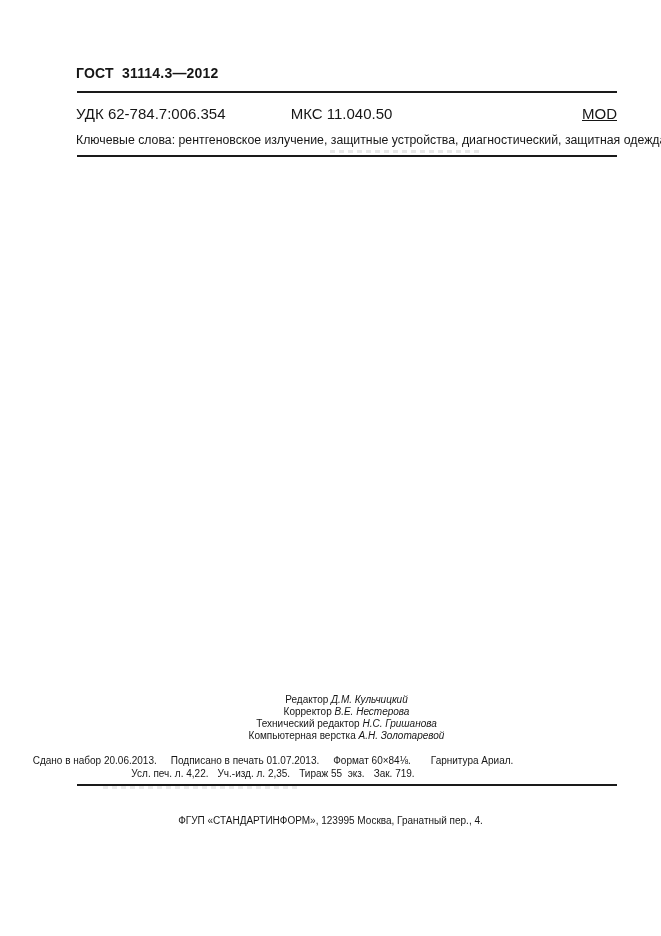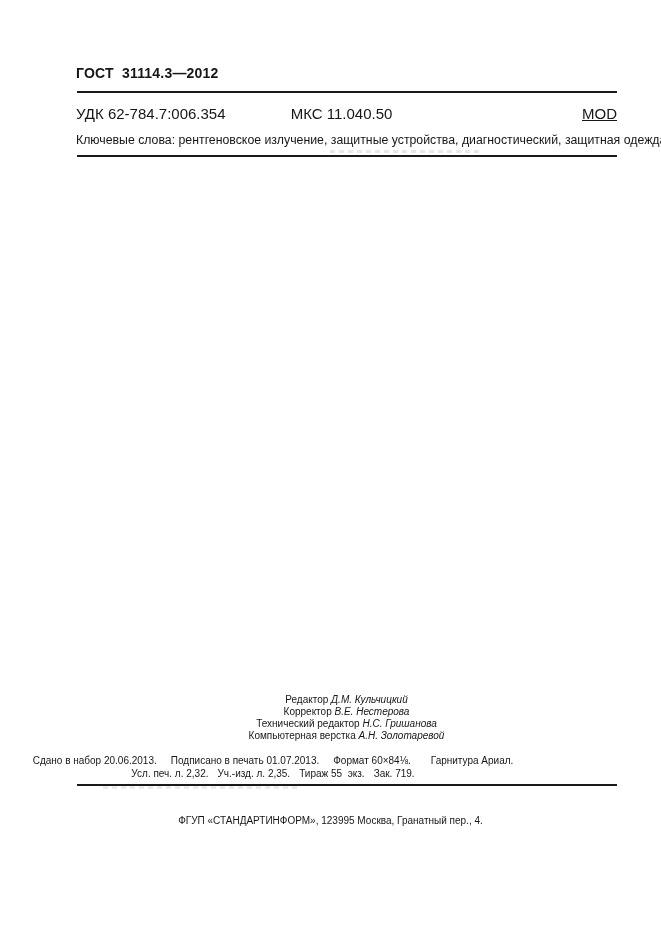--- a/index.html
+++ b/index.html
@@ -130,21 +130,21 @@
     <div>
       <span class="credit-role">Компьютерная верстка </span><span class="credit-name">А.Н. Золотаревой</span>
     </div>
   </div>
 
   <div class="imprint">
     <div>
       <span class="seg">Сдано в набор 20.06.2013.</span><span class="seg gap-a">Подписано в печать 01.07.2013.</span><span class="seg gap-a">Формат 60×84⅛.</span><span class="seg gap-b">Гарнитура Ариал.</span>
     </div>
     <div>
-      <span class="seg">Усл. печ. л. 2,32.</span><span class="seg gap-c">Уч.-изд. л. 2,35.</span><span class="seg gap-c">Тираж 55  экз.</span><span class="seg gap-c">Зак. 719.</span>
+      <span class="seg">Усл. печ. л. 4,22.</span><span class="seg gap-c">Уч.-изд. л. 2,35.</span><span class="seg gap-c">Тираж 55  экз.</span><span class="seg gap-c">Зак. 719.</span>
     </div>
   </div>
 
   <div class="rule rule-3"></div>
   <div class="scan-artifact scan-artifact-bottom"></div>
 
   <div class="publisher">
     <div>ФГУП «СТАНДАРТИНФОРМ», 123995 Москва, Гранатный пер., 4.</div>
     
   </div>

